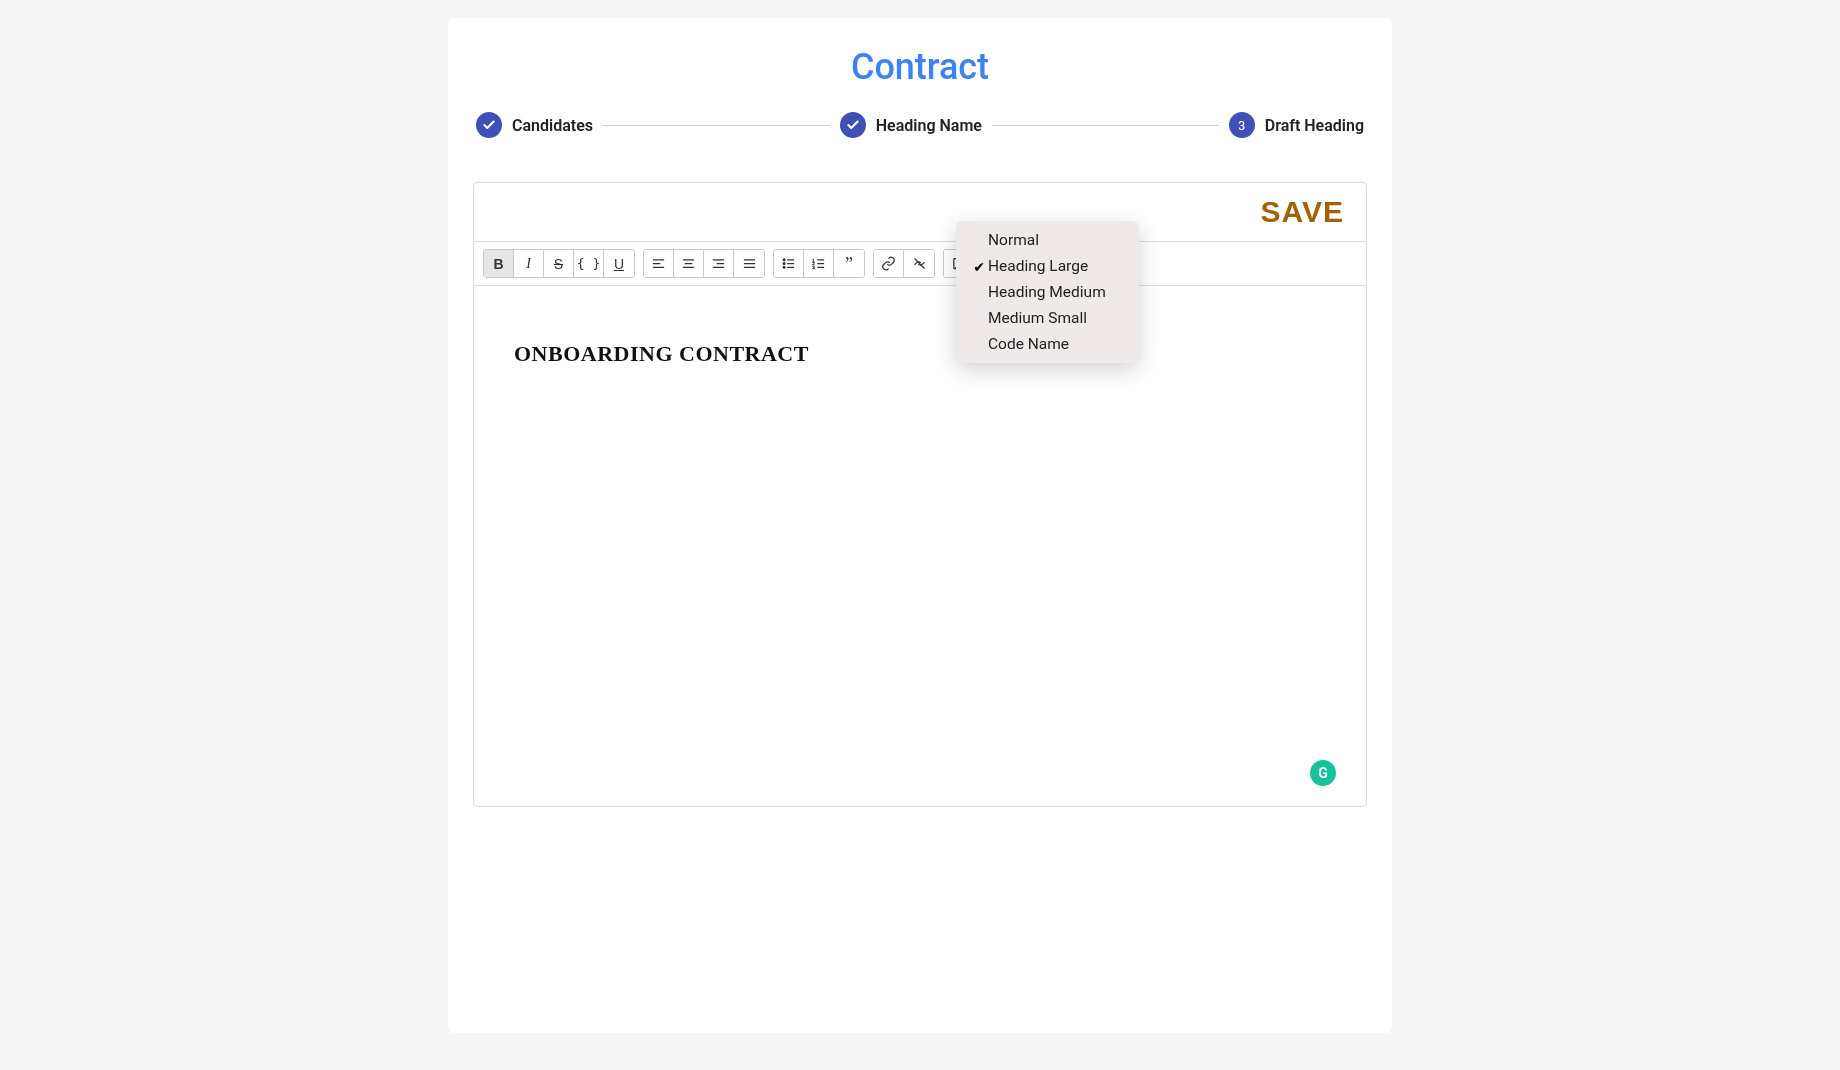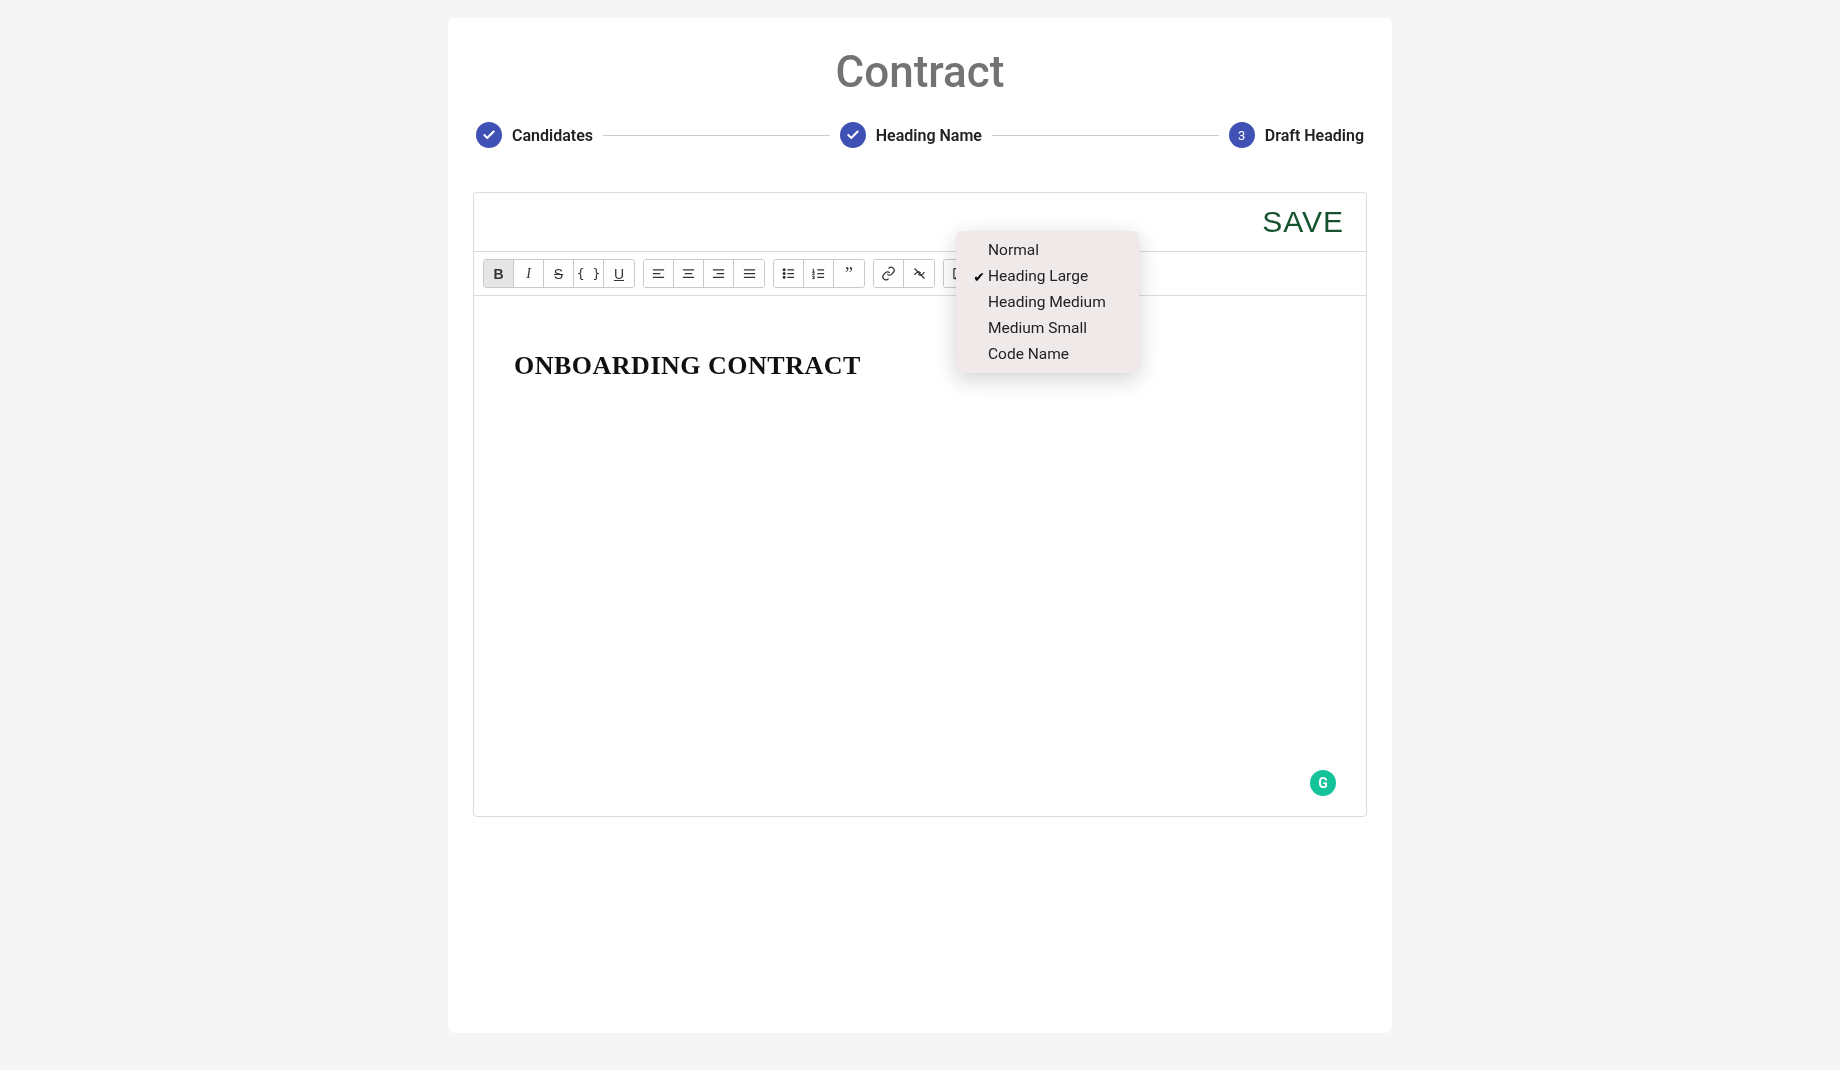--- a/index.html
+++ b/index.html
@@ -14,23 +14,23 @@
   width: 944px;
   margin: 18px auto 0;
   background: #fff;
   border-radius: 6px;
   padding: 20px 0 0;
   min-height: 1015px;
   position: relative;
 }
 .page-title {
   text-align: center;
-  font-size: 44px;
+  font-size: 36px;
   font-weight: 500;
-  color: #737373;
+  color: #3b82f6;
   padding: 8px 0 24px;
 }
 .stepper {
   display: flex;
   align-items: center;
   padding: 0 28px 24px 28px;
 }
 .step {
   display: flex;
   align-items: center;
@@ -68,25 +68,25 @@
   background: #fff;
   position: relative;
 }
 .save-row {
   text-align: right;
   padding: 12px 22px 12px 0;
 }
 .save-btn {
   font-size: 30px;
   letter-spacing: 1px;
-  color: #14532d;
+  color: #a16207;
   background: none;
   border: none;
   cursor: pointer;
-  font-weight: 400;
+  font-weight: 700;
 }
 .toolbar-wrap {
   border-top: 1px solid #dcdcdc;
   border-bottom: 1px solid #dcdcdc;
   padding: 7px 9px;
   display: flex;
   gap: 8px;
   flex-wrap: wrap;
   position: relative;
 }
@@ -108,21 +108,21 @@
 }
 .tbtn:last-child { border-right: none; }
 .tbtn.active { background: #e6e6e6; }
 .tbtn svg { width: 15px; height: 15px; }
 .editor-body {
   padding: 10px 18px;
   min-height: 520px;
 }
 .doc-heading {
   font-family: Georgia, "Times New Roman", serif;
-  font-size: 26px;
+  font-size: 22px;
   font-weight: 700;
   color: #111;
   padding: 45px 0 0 22px;
   letter-spacing: 0.5px;
 }
 .dropdown {
   position: absolute;
   left: 482px;
   top: -21px;
   width: 183px;

